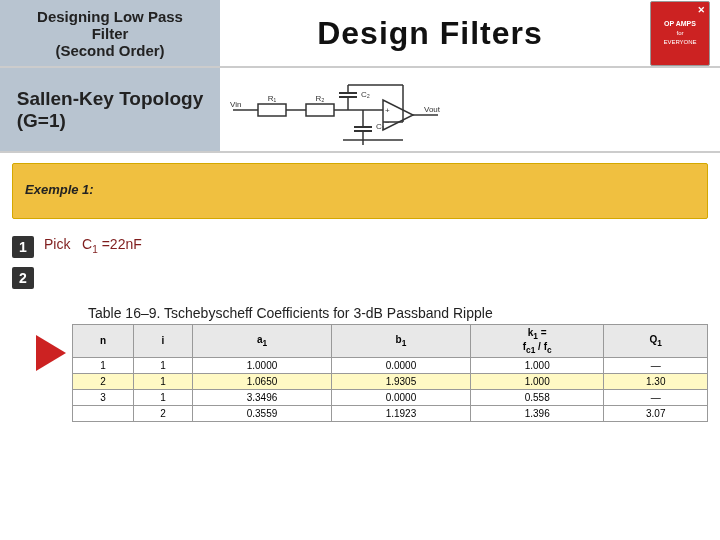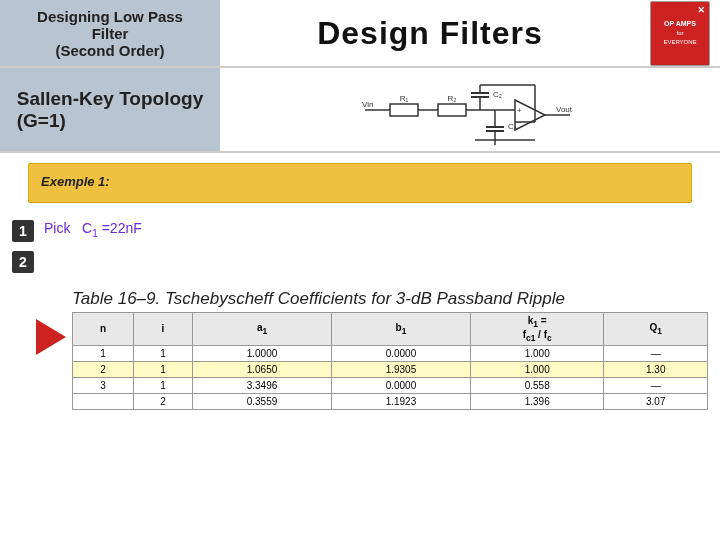--- a/index.html
+++ b/index.html
@@ -110,36 +110,36 @@
       font-size: 19px;
       font-weight: bold;
       color: #222;
       flex-shrink: 0;
     }
 
     .topology-diagram {
       flex: 1;
       display: flex;
       align-items: center;
-      justify-content: center;
+      justify-content: flex-start;
       padding: 8px;
     }
 
     
     .circuit-svg {
       width: 220px;
       height: 70px;
     }
 
     
     .example-box {
       background: #f0c040;
       border: 1px solid #d4a800;
-      margin: 10px 28px;
-      padding: 8px 12px;
+      margin: 10px 12px;
+      padding: 16px 12px;
       border-radius: 2px;
       font-size: 13px;
       color: #222;
       line-height: 1.5;
     }
     .example-label {
       font-weight: bold;
       font-style: italic;
       margin-bottom: 2px;
     }
@@ -166,21 +166,21 @@
       align-items: center;
       justify-content: center;
       border-radius: 2px;
       flex-shrink: 0;
       margin-right: 10px;
       margin-top: 1px;
     }
 
     .step-text {
       font-size: 14px;
-      color: #6d28d9;
+      color: #7f1d1d;
       line-height: 1.4;
     }
 
     .step-text sub {
       font-size: 10px;
     }
 
     
     .table-area {
       display: flex;
@@ -204,24 +204,24 @@
       border-bottom: 18px solid transparent;
       border-left: 30px solid #cc2222;
     }
 
     .table-container {
       flex: 1;
       font-size: 10px;
     }
 
     .table-title {
-      font-size: 17px;
-      font-style: italic;
+      font-size: 14px;
       margin-bottom: 3px;
       color: #222;
+      margin-left: 16px;
     }
 
     table {
       border-collapse: collapse;
       width: 100%;
       font-size: 10px;
     }
 
     table th, table td {
       border: 1px solid #999;

